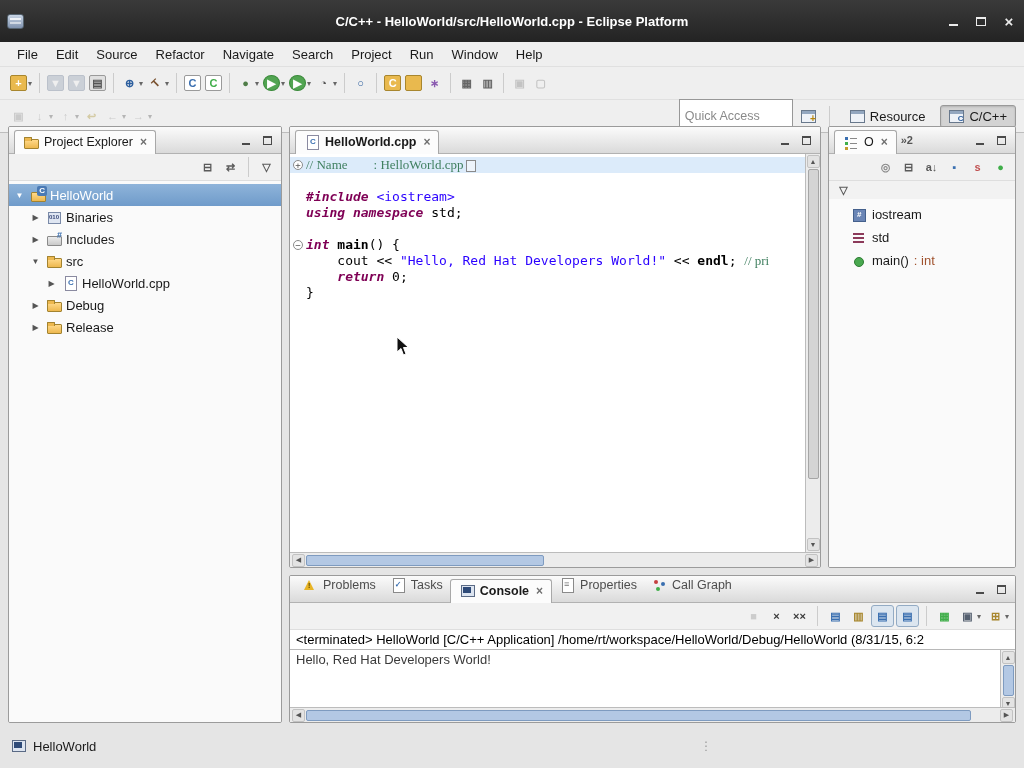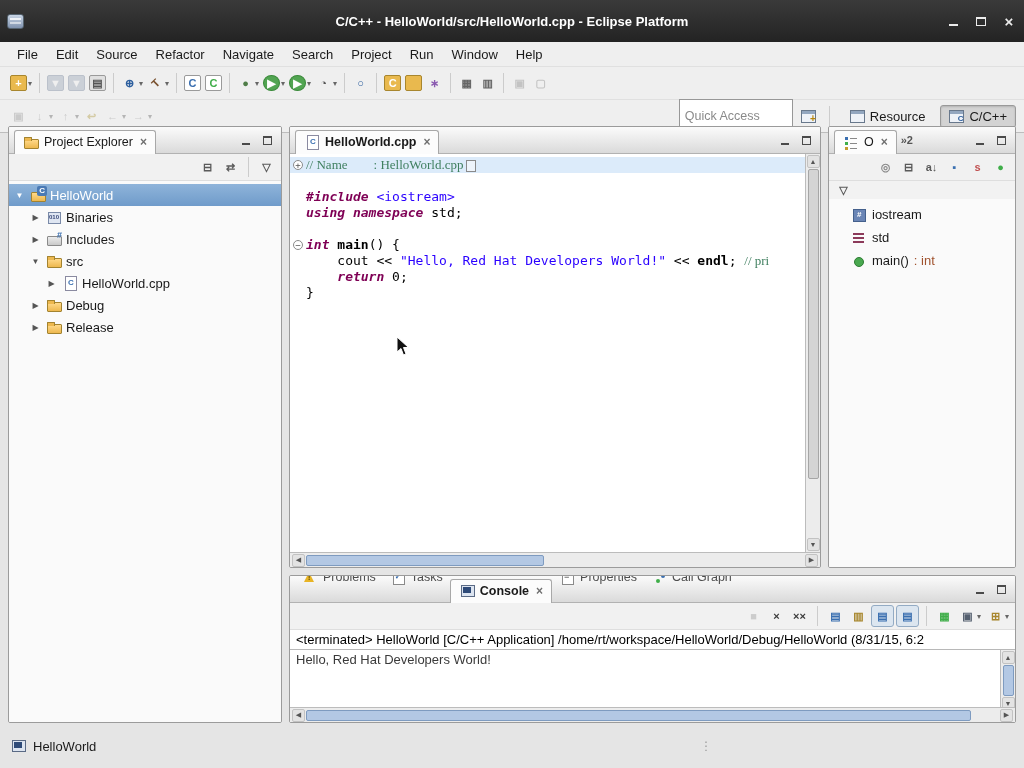--- a/index.html
+++ b/index.html
@@ -35,21 +35,21 @@
 .quick-access::placeholder { color:#8a8a8a; }
 .persp-btn { display:flex; align-items:center; gap:5px; padding:3px 8px; border-radius:3px; border:1px solid transparent; }
 .persp-btn.active { background:#d3d3d3; border:1px solid #999; box-shadow:inset 0 1px 2px #00000026; }
 
 
 .workspace { position:absolute; top:118px; left:0; right:0; bottom:37px; padding:8px; display:flex; gap:7px; }
 .panel { border:1px solid #9b9b9b; border-radius:2px; background:#f2f2f2; display:flex; flex-direction:column; overflow:hidden; }
 .panel-header { height:27px; background:linear-gradient(#fbfbfb,#dadada); border-bottom:1px solid #b2b2b2; display:flex; align-items:flex-end; padding:0 4px 0 5px; flex:none; }
 .tab { display:flex; align-items:center; gap:5px; padding:4px 8px 5px; border:1px solid #a8a8a8; border-bottom:none; border-radius:3px 3px 0 0; background:#fcfcfc; margin-bottom:-1px; font-size:12.5px; white-space:nowrap; }
 .tab.bold { font-weight:bold; }
-.tab.inactive { border:none; background:transparent; color:#4d4d4d; margin-bottom:12px; padding:4px 7px 6px; }
+.tab.inactive { border:none; background:transparent; color:#4d4d4d; margin-bottom:4px; padding:4px 7px 6px; }
 .tab-close { color:#707070; font-size:12px; font-weight:bold; margin-left:2px; }
 .hdr-btns { margin-left:auto; display:flex; gap:9px; align-items:center; padding:0 4px 8px 4px; }
 .hb { width:12px; height:11px; display:flex; align-items:flex-end; justify-content:center; }
 .hb-min { width:8px; height:2px; background:#4a4a4a; }
 .hb-max { width:9px; height:9px; border:1px solid #4a4a4a; border-top-width:2px; }
 .more-views { color:#555; font-weight:bold; font-size:11px; margin:0 2px 7px 4px; }
 .view-toolbar { height:27px; display:flex; align-items:center; gap:2px; padding:0 4px; border-bottom:1px solid #dedede; background:#f1f1f1; flex:none; }
 .view-toolbar.right { justify-content:flex-end; }
 .mini-row { height:18px; display:flex; align-items:center; padding:0 4px; flex:none; }
 

